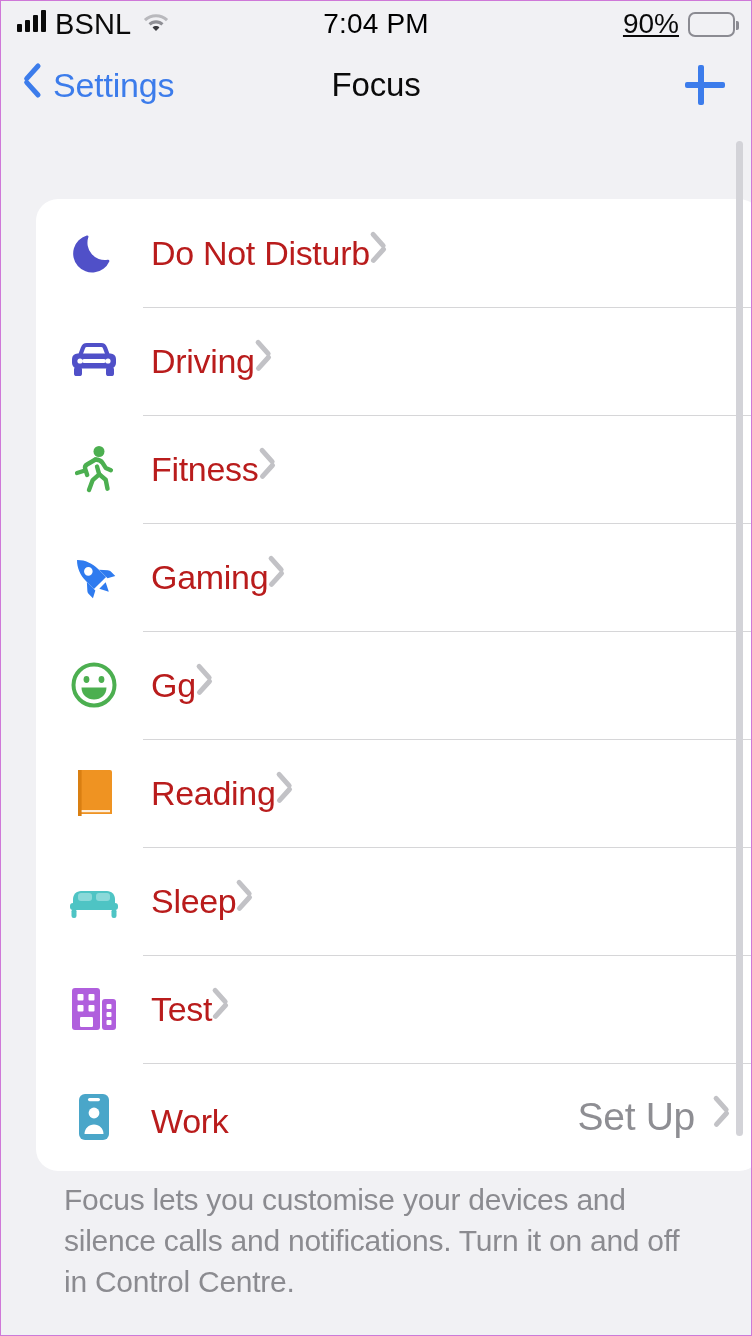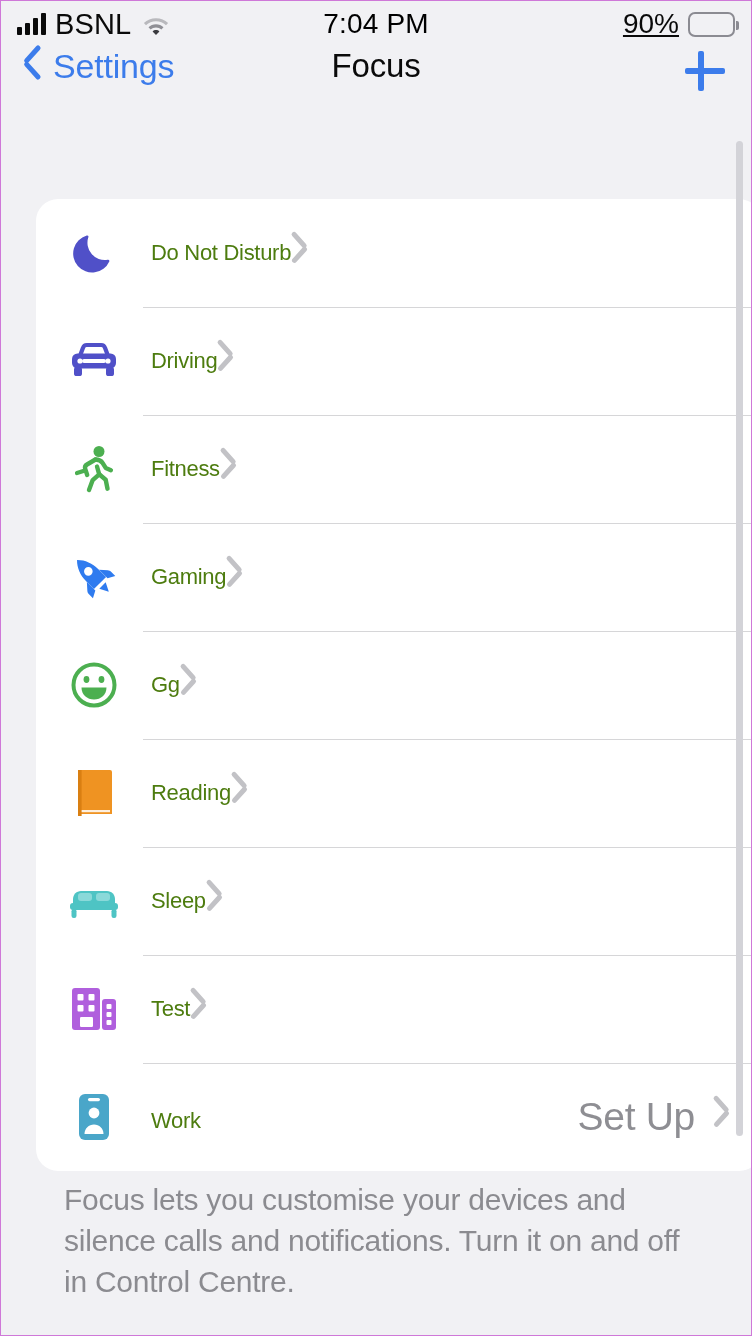--- a/index.html
+++ b/index.html
@@ -17,21 +17,21 @@
     overflow:hidden;
   }
 
   
   .statusbar {
     position:relative;
     height:46px;
     display:flex; align-items:center;
     padding:0 16px;
   }
-  .sb-left { display:flex; align-items:center; gap:9px; }
+  .sb-left { display:flex; gap:9px; }
   .sb-carrier {
     font-size:29px; font-weight:400; color:#0a0a0a;
     letter-spacing:0.1px; line-height:1;
   }
   .bars { display:flex; align-items:flex-end; gap:3px; height:22px; }
   .bars i { display:block; width:5px; background:#0a0a0a; border-radius:1px; }
   .bars i:nth-child(1){ height:8px; }
   .bars i:nth-child(2){ height:12px; }
   .bars i:nth-child(3){ height:17px; }
   .bars i:nth-child(4){ height:22px; }
@@ -55,21 +55,21 @@
   }
   .batt-fill { height:100%; background:#0a0a0a; border-radius:3.5px; }
   .batt-cap {
     position:absolute; right:-6px; top:7px;
     width:3px; height:9px; background:#8b8b92; border-radius:0 2px 2px 0;
   }
 
   
   .navbar {
     position:relative; height:76px;
-    display:flex; align-items:flex-start;
+    display:flex; align-items:center;
     padding:0 22px;
   }
   .nav-back {
     display:flex; align-items:center; gap:10px;
     cursor:pointer;
   }
   .chev-back {
     width:20px; height:34px; position:relative; flex:none;
   }
   .chev-back::before, .chev-back::after {
@@ -116,21 +116,21 @@
     position:absolute; left:107px; right:0; top:0;
     height:1px; background:#d6d6d8;
   }
   .row-icon {
     width:58px; height:58px; flex:none;
     display:flex; align-items:center; justify-content:center;
   }
   .row-icon svg { display:block; }
   .row-label {
     margin-left:28px;
-    font-size:22px; color:#4d7c0f; letter-spacing:-0.3px;
+    font-size:34px; color:#b91c1c; letter-spacing:-0.3px;
     white-space:nowrap;
   }
   .row-value {
     margin-left:auto;
     font-size:39px; color:#8e8e93; letter-spacing:-0.3px;
     padding-right:18px;
   }
   .chev-right {
     position:relative; width:18px; height:32px; flex:none;
   }

